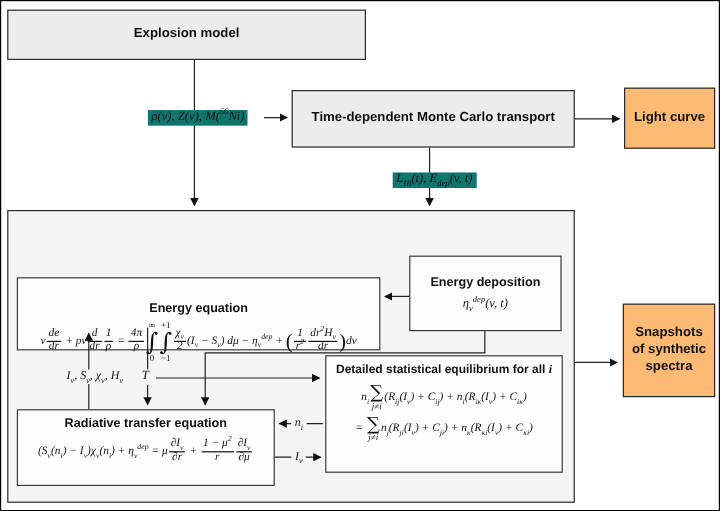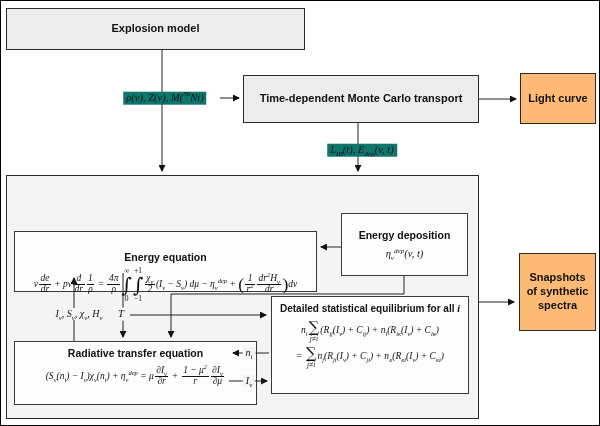--- a/index.html
+++ b/index.html
@@ -37,21 +37,21 @@
   
   #b-explosion{left:5px;top:7px;width:299px;height:42px;}
   #b-mc{left:242px;top:74px;width:236px;height:48px;}
   #b-lc{left:519px;top:72px;width:76px;height:51px;}
   #b-outer{left:5px;top:174px;width:473px;height:244px;}
   #outer-title{position:absolute;left:18px;top:183px;z-index:2;}
   #b-energy{left:13px;top:211px;width:303px;height:61px;justify-content:flex-start;padding-top:19px;margin-top:19px;}
   #b-energy .eq{font-size:9.5px;margin-top:3px;}
   #b-edep{left:340px;top:212px;width:127px;height:63px;}
   #b-edep .eq{font-size:10.5px;margin-top:6px;}
-  #b-rt{left:13px;top:340px;width:243px;height:64px;justify-content:flex-start;padding-top:5px;}
+  #b-rt{left:13px;top:340px;width:215px;height:64px;justify-content:flex-start;padding-top:5px;}
   #b-rt .eq{font-size:9.5px;margin-top:6px;}
   #b-stat{left:270px;top:295px;width:198px;height:98px;justify-content:flex-start;padding-top:6px;}
   #b-stat .eq{font-size:9.5px;margin-top:4px;}
   #b-snap{left:518px;top:252px;width:77px;height:78px;padding:0 4px;}
   #lab-rho{left:164px;top:97px;}
   #lab-lib{left:361px;top:149px;}
   #lab-isxh{left:78px;top:313px;font-size:10px;}
   #lab-t{left:120px;top:313px;}
   #lab-ni{left:248px;top:352px;font-size:10px;}
   #lab-inu{left:248px;top:380px;font-size:10px;}

